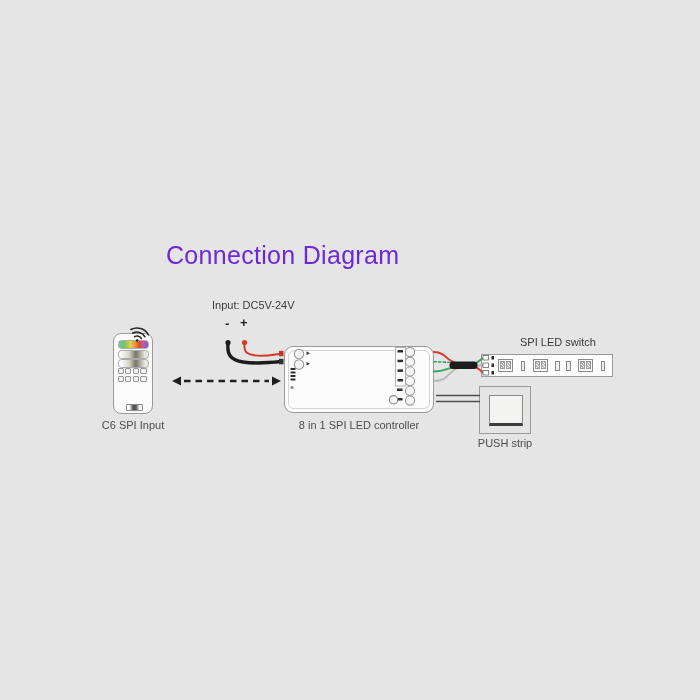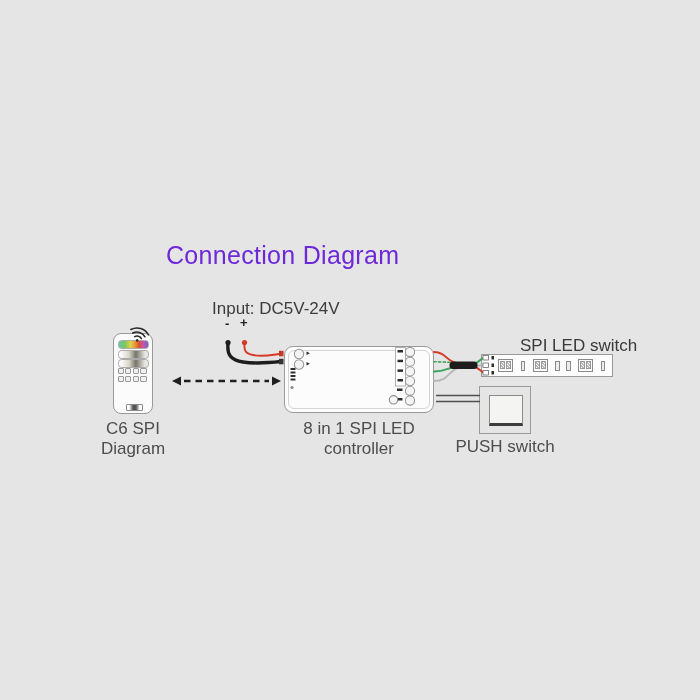--- a/index.html
+++ b/index.html
@@ -1,19 +1,19 @@
 <!DOCTYPE html>
 <html><head>
 <meta charset="utf-8">
 <style>
   html,body{margin:0;padding:0;}
   body{width:700px;height:700px;background:#e5e5e5;font-family:"Liberation Sans",sans-serif;position:relative;overflow:hidden;}
   .abs{position:absolute;}
   #title{left:166px;top:201px;font-size:25px;line-height:34px;font-weight:500;color:#6d28d9;letter-spacing:.3px;margin-top:37px;}
-  .lbl{font-size:17px;color:#4d4d4d;}
+  .lbl{font-size:11px;color:#4d4d4d;}
   #input-label{left:212px;top:299px;color:#3c3c3c;}
   #minus-label{left:225px;top:316px;font-size:13px;color:#222;font-weight:600;}
   #plus-label{left:240px;top:315px;font-size:13px;color:#222;font-weight:600;}
   #remote-label{left:73px;top:419px;width:120px;text-align:center;}
   #controller-label{left:280px;top:419px;width:158px;text-align:center;}
   #strip-label{left:520px;top:336px;color:#3a3a3a;}
   #switch-label{left:455px;top:437px;width:100px;text-align:center;}
   
   .device{position:absolute;background:#fbfbfb;border:1.3px solid #9a9a9a;box-sizing:border-box;}
   #remote{left:113px;top:333px;width:40px;height:81px;border-radius:8px;}
@@ -36,24 +36,24 @@
   #switch-inner{position:absolute;left:9px;top:8px;width:34px;height:31px;border:1.1px solid #8a8a8a;border-bottom:3px solid #3c3c3c;box-sizing:border-box;background:#f4f4f2;}
   #wire-svg{left:0;top:0;pointer-events:none;z-index:5;}
 </style>
 </head>
 <body>
 
 <div class="abs" id="title">Connection Diagram</div>
 <div class="abs lbl" id="input-label">Input: DC5V-24V</div>
 <div class="abs" id="minus-label">-</div>
 <div class="abs" id="plus-label">+</div>
-<div class="abs lbl" id="remote-label">C6 SPI Diagram</div>
+<div class="abs lbl" id="remote-label">C6 SPI Input</div>
 <div class="abs lbl" id="controller-label">8 in 1 SPI LED controller</div>
 <div class="abs lbl" id="strip-label">SPI LED switch</div>
-<div class="abs lbl" id="switch-label">PUSH switch</div>
+<div class="abs lbl" id="switch-label">PUSH strip</div>
 
 <div class="device" id="remote">
   <div class="colorbar"></div>
   <div class="pill p2"></div>
   <div class="pill p3"></div>
   <div class="btngrid">
     <div></div>
       <div></div>
     <div></div>
       <div></div>

